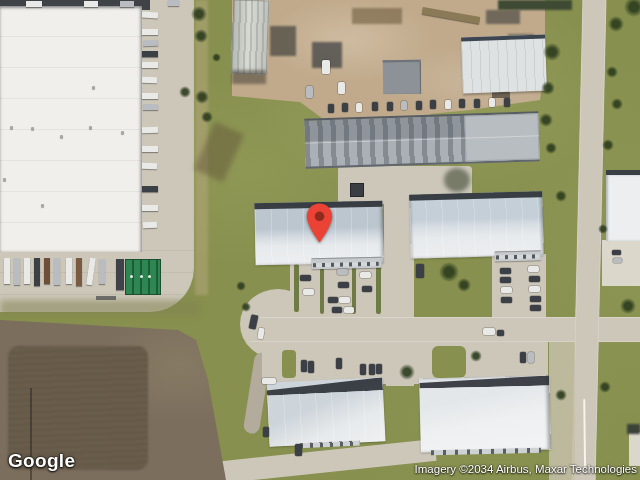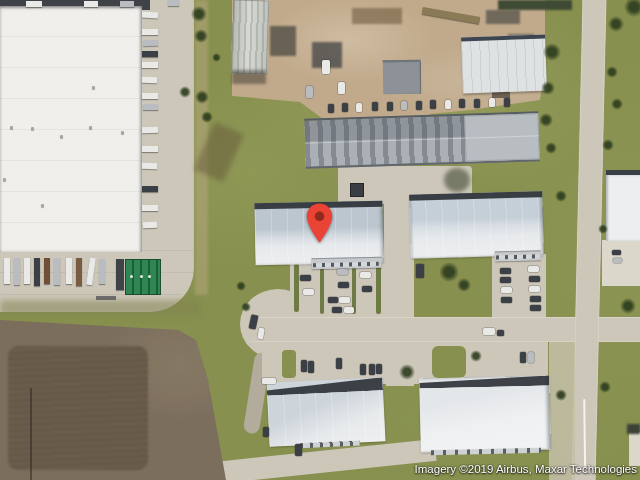--- a/index.html
+++ b/index.html
@@ -285,14 +285,15 @@
   <div class="tree" style="left:457px;top:278px;width:14px;height:14px;"></div>
   <div class="tree" style="left:236px;top:281px;width:10px;height:10px;"></div>
   <div class="tree" style="left:241px;top:302px;width:10px;height:10px;"></div>
   <div class="tree" style="left:444px;top:168px;width:26px;height:24px;border-radius:50%;background:rgba(50,60,36,.55);filter:blur(2px);z-index:5;"></div>
 
   <svg width="27" height="40" viewBox="0 0 27 40" style="position:absolute;left:306px;top:203px;z-index:50;filter:drop-shadow(0 1px 1.5px rgba(0,0,0,.45));cursor:pointer;">
     <path class="marker-body" d="M13.5 0.5 C6.3 0.5 0.8 6 0.8 13.2 c0 9.5 12.7 26.3 12.7 26.3 s12.7 -16.8 12.7 -26.3 C26.2 6 20.7 0.5 13.5 0.5 Z"></path>
     <circle class="marker-dot" cx="13.5" cy="13.3" r="4.8"></circle>
   </svg>
 
-  <div id="attribution">Imagery ©2019 Airbus, Maxar Technologies</div>
+  <div id="google-logo">Google</div>
+  <div id="attribution">Imagery ©2034 Airbus, Maxar Technologies</div>
 </div>
 
 </body></html>

